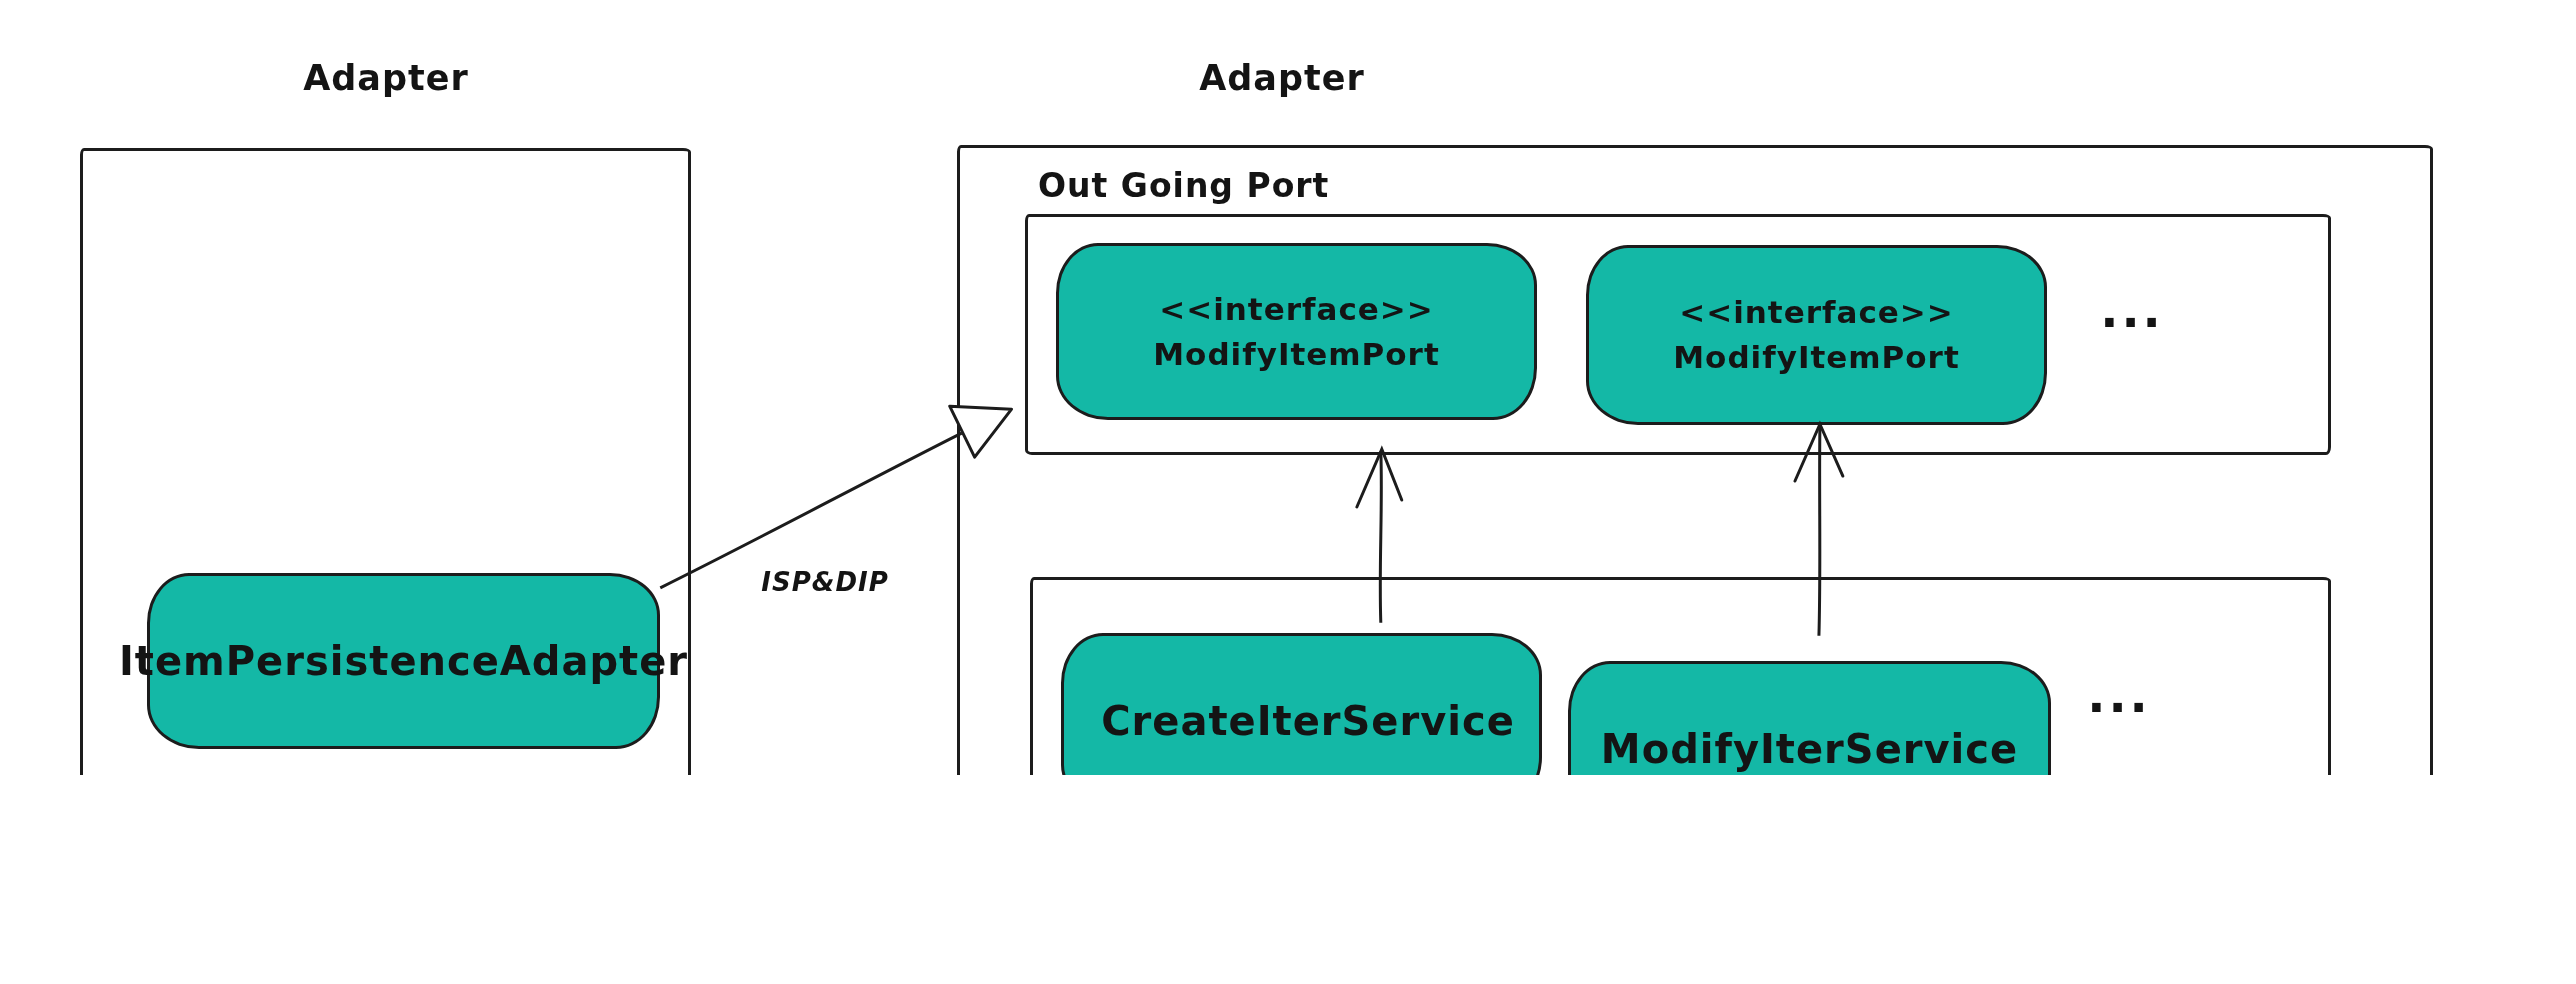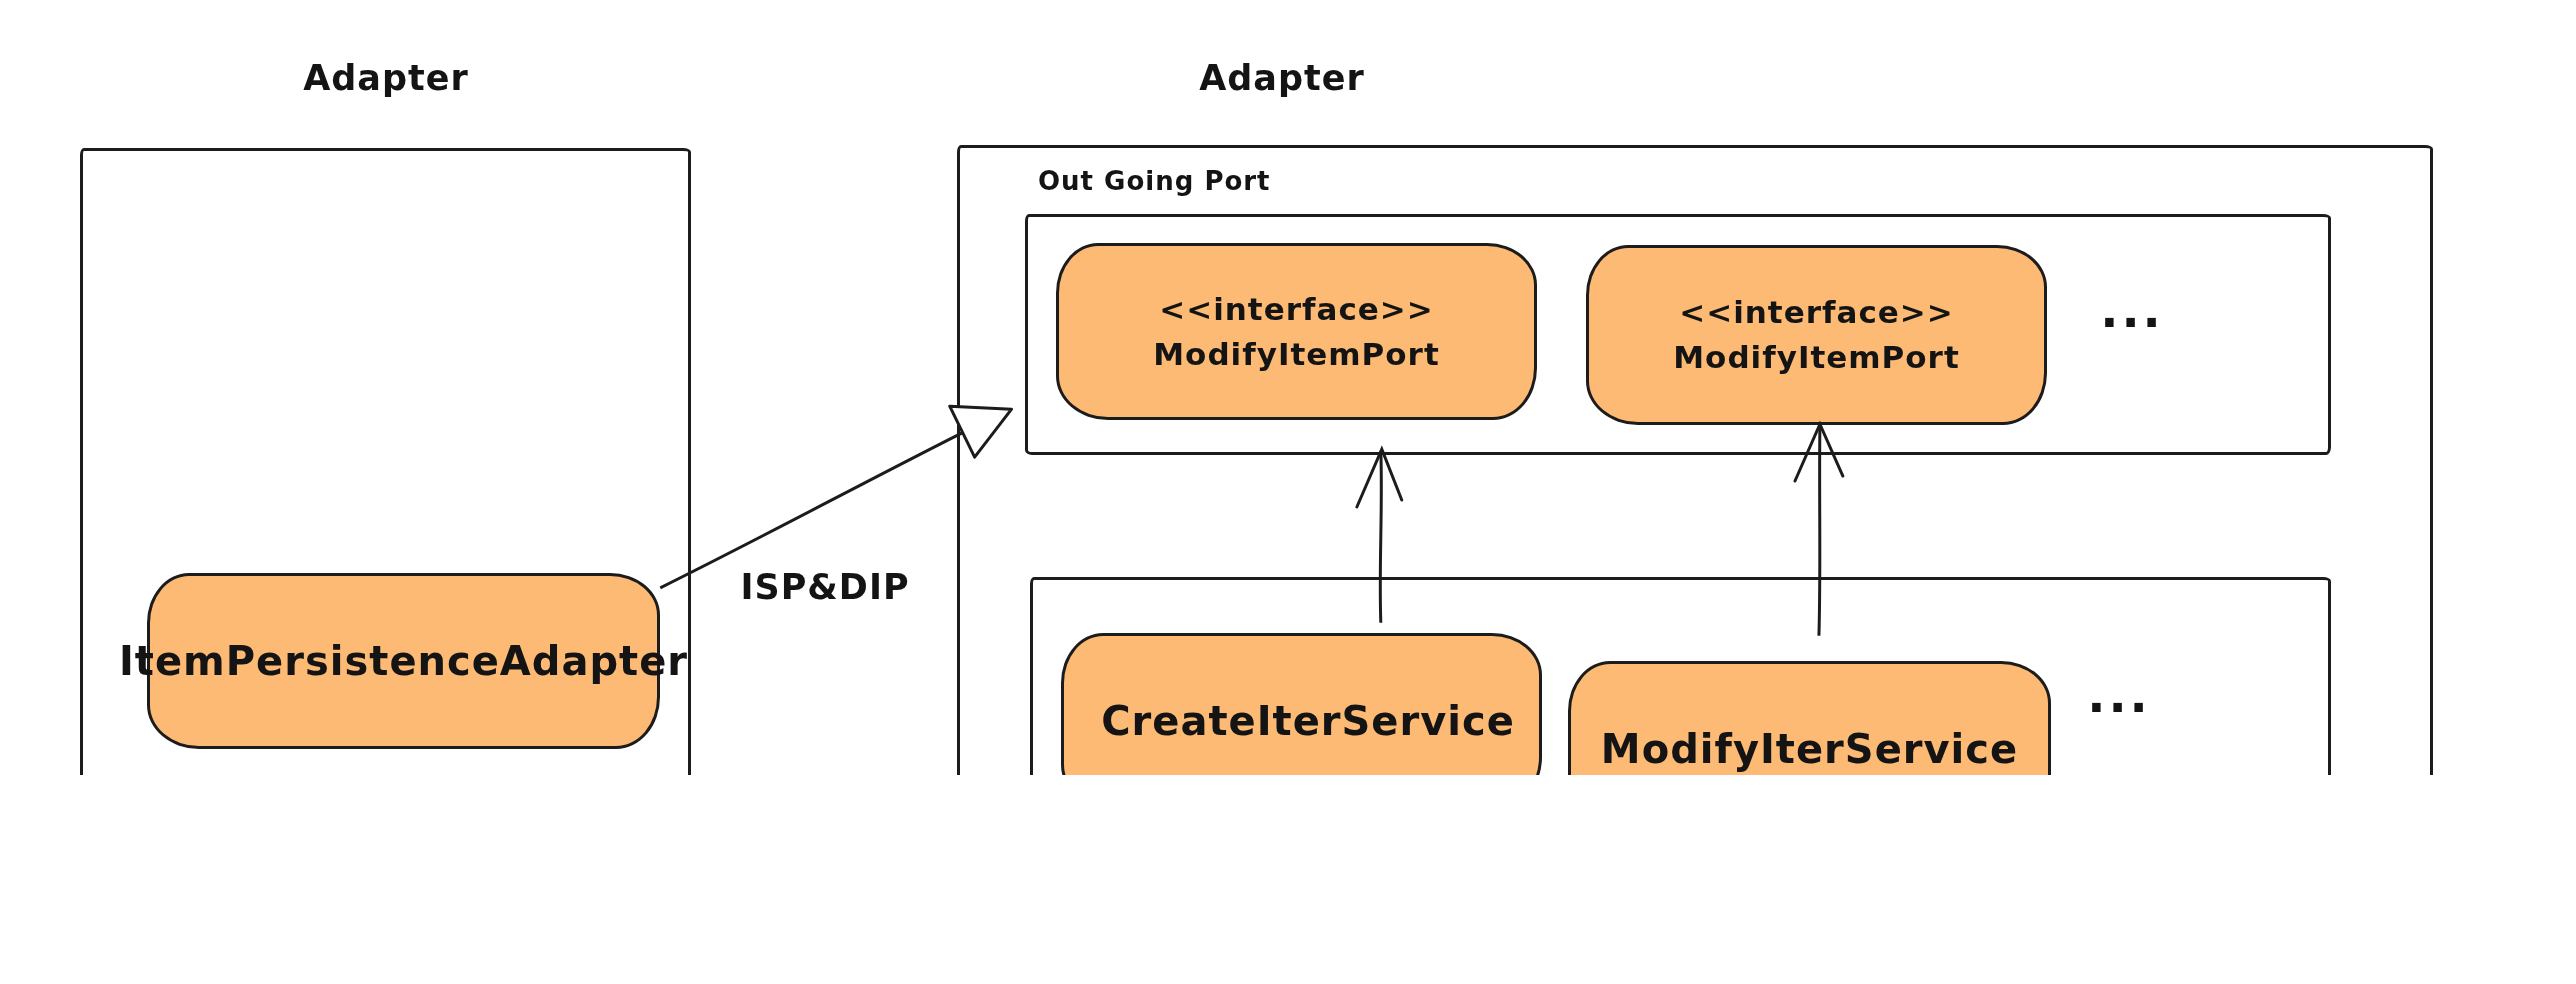--- a/index.html
+++ b/index.html
@@ -17,35 +17,35 @@
     overflow: hidden;
   }
   .abs { position: absolute; }
   .title {
     font-size: 35px;
     font-weight: 600;
     text-align: center;
     letter-spacing: 1px;
   }
   .freelabel {
-    font-size: 26px;
+    font-size: 33px;
     font-weight: 600;
     letter-spacing: 1px;
     white-space: nowrap;
   }
   .rect {
     border: 3px solid #1c1c1c;
     border-radius: 4px 8px 5px 7px / 7px 4px 8px 5px;
     background: transparent;
     box-sizing: border-box;
   }
   .node {
     border: 3px solid #1c1c1c;
     border-radius: 42px 50px 44px 52px / 50px 42px 52px 44px;
-    background: #fdba74;
+    background: #14b8a6;
     box-sizing: border-box;
     display: flex;
     flex-direction: column;
     align-items: center;
     justify-content: center;
     text-align: center;
   }
   .node .line {
     font-size: 31px;
     font-weight: 600;
@@ -112,21 +112,21 @@
   <div class="abs node" style="left:1061px; top:633px; width:481px; height:176px;padding-left:13px;">
     <span class="single">CreateIterService</span>
   </div>
 
   <div class="abs node" style="left:1568px; top:633px; width:483px; height:176px;margin-top:28px;">
     <span class="single">ModifyIterService</span>
   </div>
 
   <div class="abs ellipsis" style="left:2079px; top:671px; width:80px;">...</div>
 
-  <div class="abs freelabel" style="left:725px; top:567px; width:200px; text-align:center; font-size:35px; font-weight:700;">ISP&amp;DIP</div>
+  <div class="abs freelabel" style="left:725px; top:567px; width:200px; text-align:center; font-size:26px; font-weight:700;font-style:italic;">ISP&amp;DIP</div>
 
   <svg class="arrows" viewBox="0 0 2580 986">
 
     <path d="M661 589 C 760 540, 862 485, 963 434" fill="none" stroke="#1c1c1c" stroke-width="3"></path>
     <polygon points="1013,410 951,407 976,458" fill="#ffffff" stroke="#1c1c1c" stroke-width="3" stroke-linejoin="round"></polygon>
 
     <path d="M1383 624 C 1381 566, 1385 508, 1383 452" fill="none" stroke="#1c1c1c" stroke-width="3"></path>
     <path d="M1359 508 L1384 450 L1404 501" fill="none" stroke="#1c1c1c" stroke-width="3" stroke-linecap="round"></path>
 
     <path d="M1822 637 C 1824 567, 1822 497, 1823 427" fill="none" stroke="#1c1c1c" stroke-width="3"></path>

